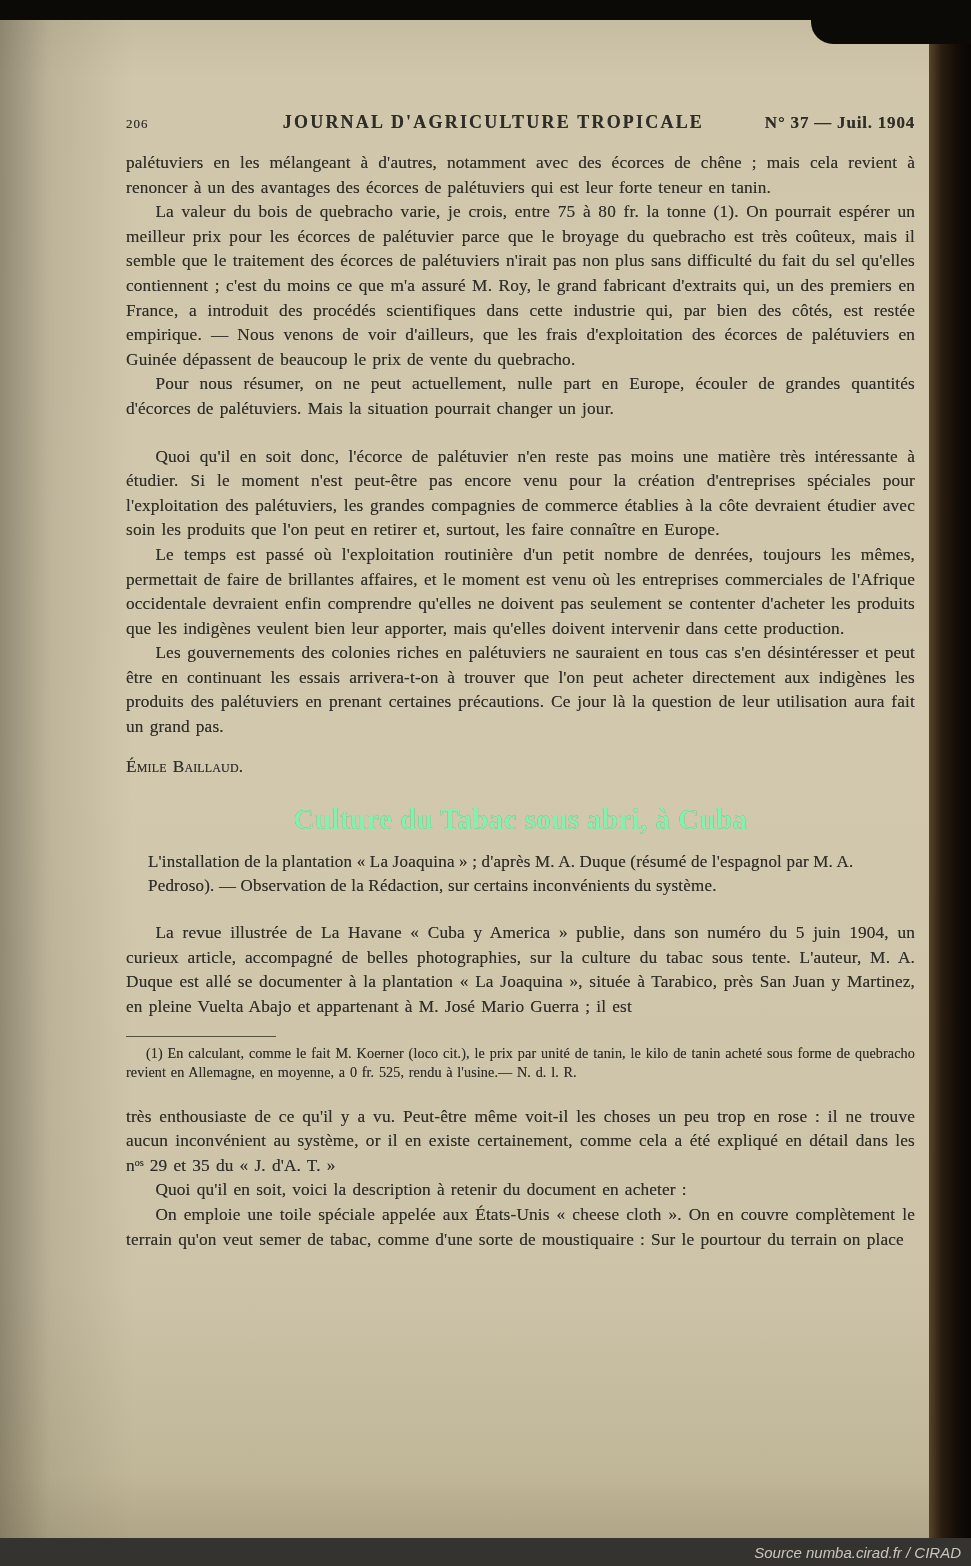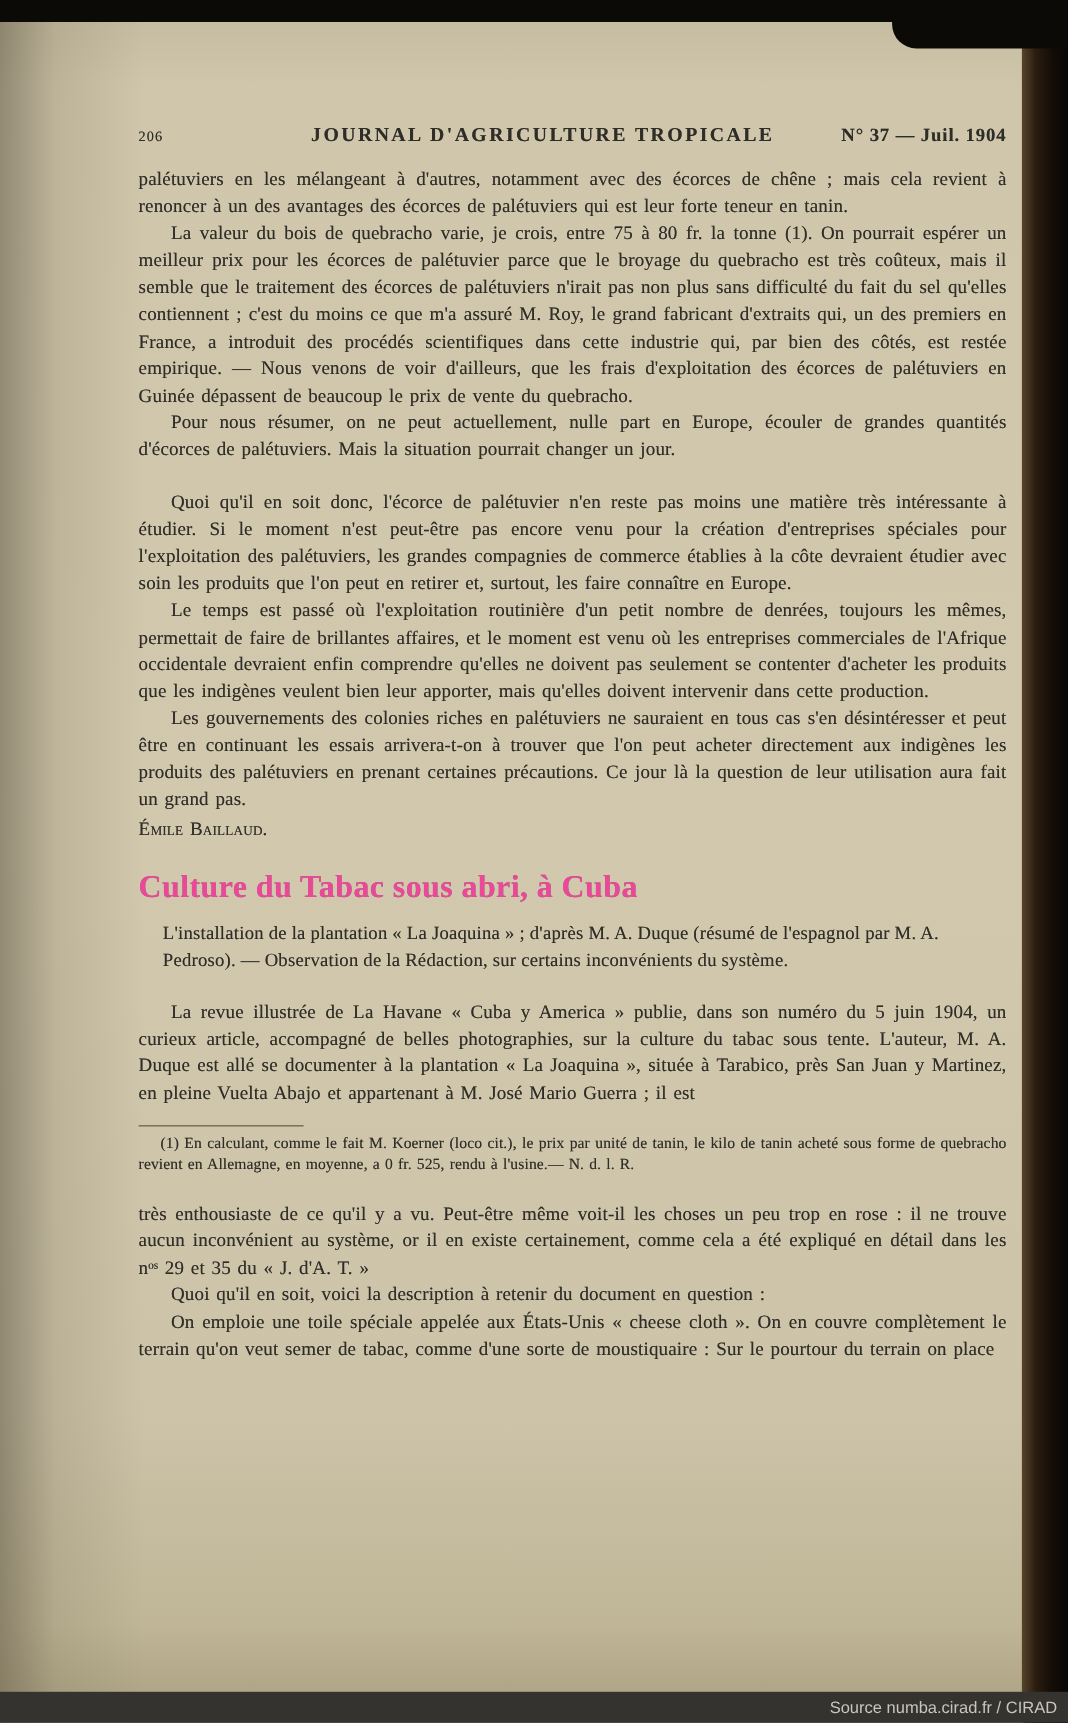--- a/index.html
+++ b/index.html
@@ -67,31 +67,32 @@
     text-indent:1.7em;
     letter-spacing:0.15px;
     word-spacing:1.6px;
   }
   .col p.noindent { text-indent:0; }
 
   .signature {
     text-indent:0 !important;
     text-align:center;
     padding-right:36px;
-    margin-top:2px;
+    margin-top:15px;
     font-variant:small-caps;
     letter-spacing:1.4px;
   }
 
   .atitle {
     margin-top:24px;
+    text-align:center;
     font-size:29px;
     font-weight:bold;
     letter-spacing:0.4px;
-    color:#ec4899;
+    color:#86efac;
   }
   .subtitle {
     margin:14px auto 0 auto;
     max-width:745px;
     font-size:17px;
     line-height:23.5px;
     letter-spacing:0.2px;
   }
   .columns.second { margin-top:24px; }
 
@@ -111,20 +112,21 @@
   
   .footer-bar {
     position:absolute; left:0; right:0; bottom:0; height:28px;
     background:#343330;
     display:flex; align-items:center; justify-content:flex-end;
     padding-right:10px;
     z-index:6;
     font-family:"Liberation Sans", sans-serif;
     font-size:15px;
     color:#c9c5bd;
+    font-style:italic;
   }
 </style>
 </head>
 <body>
 
 <div class="scan">
 
   <div class="paper"></div>
   <div class="gutter-shadow"></div>
   <div class="bottom-shade"></div>
@@ -157,21 +159,21 @@
     <div class="columns second">
       <div class="col">
         <p>La revue illustrée de La Havane « Cuba y America » publie, dans son numéro du 5 juin 1904, un curieux article, accompagné de belles photographies, sur la culture du tabac sous tente. L'auteur, M. A. Duque est allé se documenter à la plantation « La Joaquina », située à Tarabico, près San Juan y Martinez, en pleine Vuelta Abajo et appartenant à M. José Mario Guerra ; il est</p>
         <div class="footnote">
           <div class="footnote-rule"></div>
           <p>(1) En calculant, comme le fait M. Koerner (loco cit.), le prix par unité de tanin, le kilo de tanin acheté sous forme de quebracho revient en Allemagne, en moyenne, a 0 fr. 525, rendu à l'usine.— N. d. l. R.</p>
         </div>
       </div>
       <div class="col">
         <p class="noindent">très enthousiaste de ce qu'il y a vu. Peut-être même voit-il les choses un peu trop en rose : il ne trouve aucun inconvénient au système, or il en existe certainement, comme cela a été expliqué en détail dans les nᵒˢ 29 et 35 du « J. d'A. T. »</p>
-        <p>Quoi qu'il en soit, voici la description à retenir du document en question :</p>
+        <p>Quoi qu'il en soit, voici la description à retenir du document en acheter :</p>
         <p>On emploie une toile spéciale appelée aux États-Unis « cheese cloth ». On en couvre complètement le terrain qu'on veut semer de tabac, comme d'une sorte de moustiquaire : Sur le pourtour du terrain on place</p>
       </div>
     </div>
 
   </div>
 
   <div class="top-edge"></div>
   <div class="top-right-block"></div>
   <div class="right-edge"></div>
 

